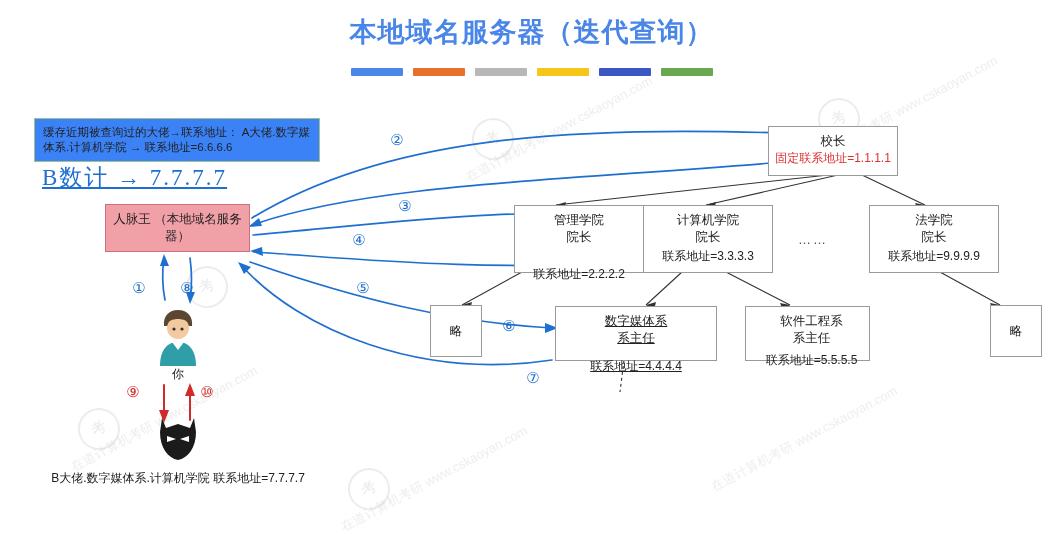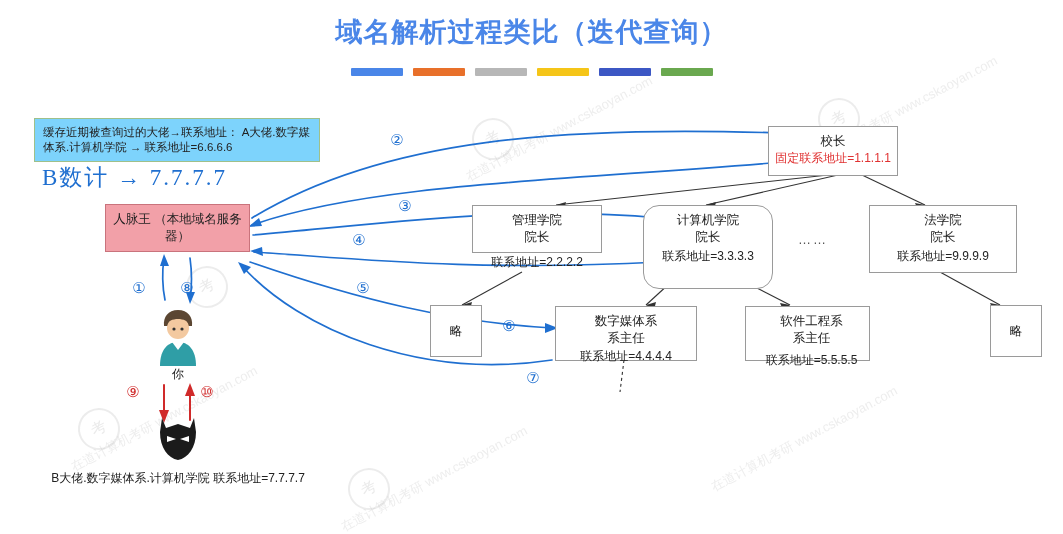--- a/index.html
+++ b/index.html
@@ -23,41 +23,41 @@
     position:absolute;border:1px solid #9a9a9a;background:#ffffff;
     box-sizing:border-box;text-align:center;
     font-size:12.5px;line-height:17px;padding-top:6px;
   }
   .box .ln{display:block;}
   .box .addr{font-size:12px;}
   .fixed{color:#e03131;}
 
   .cache{
     position:absolute;left:34px;top:118px;width:286px;height:44px;
-    background:#7dd3fc;border:1px solid #9fc08a;box-sizing:border-box;
+    background:#3b82f6;border:1px solid #9fc08a;box-sizing:border-box;
     font-size:11.5px;line-height:15px;padding:6px 6px 0 8px;text-align:left;color:#222;
   }
   .record{
     position:absolute;left:448px;top:392px;width:328px;height:70px;
     background:#fdfbd6;border:1px solid #d8d08a;box-sizing:border-box;
     font-size:11.5px;line-height:16px;padding:7px 8px 0 10px;text-align:left;color:#222;
   }
   .dnsbox{
     position:absolute;left:105px;top:204px;width:145px;height:48px;
     background:#f2a0a8;border:1px solid #c9737c;box-sizing:border-box;
     text-align:center;font-size:12.5px;line-height:17px;padding-top:6px;
   }
   .smallbox{
     position:absolute;border:1px solid #9a9a9a;background:#fff;box-sizing:border-box;
     display:flex;align-items:center;justify-content:center;font-size:12.5px;
   }
   .caption{position:absolute;text-align:center;font-size:12px;line-height:17px;}
   .hand-note{
     position:absolute;left:42px;top:162px;color:#1f6fd0;font-size:23px;
-    font-family:"Liberation Serif",serif;letter-spacing:2px;white-space:nowrap;
+    font-family:"Liberation Serif",serif;letter-spacing:2px;white-space:nowrap;text-decoration:underline;
   }
   .stepnum{
     position:absolute;color:#1f6fd0;font-size:15px;font-family:"Liberation Serif",serif;
     width:22px;height:22px;line-height:21px;text-align:center;
   }
   .stepnum.red{color:#d02a2a;}
   .dots{position:absolute;color:#555;font-size:13px;letter-spacing:2px;}
 
   
   .wm{
@@ -83,21 +83,21 @@
   <div class="wm" style="left:800px;top:100px;">在道计算机考研  www.cskaoyan.com</div>
   <div class="wm" style="left:60px;top:410px;">在道计算机考研  www.cskaoyan.com</div>
   <div class="wm" style="left:330px;top:470px;">在道计算机考研  www.cskaoyan.com</div>
   <div class="wm" style="left:700px;top:430px;">在道计算机考研  www.cskaoyan.com</div>
   <div class="wmlogo" style="left:472px;top:118px;">考</div>
   <div class="wmlogo" style="left:818px;top:98px;">考</div>
   <div class="wmlogo" style="left:78px;top:408px;">考</div>
   <div class="wmlogo" style="left:348px;top:468px;">考</div>
   <div class="wmlogo" style="left:186px;top:266px;">考</div>
 
-  <div class="title">域名解析过程类比（迭代查询）</div>
+  <div class="title">本地域名服务器（迭代查询）</div>
 
   <div class="swatches">
     <span class="swatch" style="background:#4a86e8;"></span><span class="swatch" style="background:#e8702a;"></span><span class="swatch" style="background:#b7b7b7;"></span><span class="swatch" style="background:#f5c518;"></span><span class="swatch" style="background:#3c57c4;"></span><span class="swatch" style="background:#6aa84f;"></span>
   </div>
 
   <svg class="layer">
     <g stroke="#333" stroke-width="1.1" fill="none">
 
       <path d="M828,175 L556,205"></path>
       <polygon points="556,205 566,202 564,210" fill="#333" stroke="none"></polygon>
@@ -170,44 +170,44 @@
   <div class="dnsbox">
     <span class="ln">人脉王</span>
     <span class="ln">（本地域名服务器）</span>
   </div>
 
   <div class="box" style="left:768px;top:126px;width:130px;height:50px;">
     <span class="ln">校长</span>
     <span class="ln addr fixed">固定联系地址=1.1.1.1</span>
   </div>
 
-  <div class="box" style="left:472px;top:205px;width:130px;height:48px;">
+  <div class="box" style="left:514px;top:205px;width:130px;height:68px;">
     <span class="ln">管理学院</span>
     <span class="ln">院长</span>
-    <span class="ln addr" style="margin-top:8px;">联系地址=2.2.2.2</span>
-  </div>
-
-  <div class="box" style="left:643px;top:205px;width:130px;height:84px;border-radius:16px;">
+    <span class="ln addr" style="margin-top:20px;">联系地址=2.2.2.2</span>
+  </div>
+
+  <div class="box" style="left:643px;top:205px;width:130px;height:68px;">
     <span class="ln">计算机学院</span>
     <span class="ln">院长</span>
     <span class="ln addr" style="margin-top:2px;">联系地址=3.3.3.3</span>
   </div>
 
-  <div class="box" style="left:869px;top:205px;width:148px;height:68px;">
+  <div class="box" style="left:869px;top:205px;width:130px;height:68px;">
     <span class="ln">法学院</span>
     <span class="ln">院长</span>
     <span class="ln addr" style="margin-top:2px;">联系地址=9.9.9.9</span>
   </div>
 
   <div class="dots" style="left:798px;top:232px;">……</div>
 
-  <div class="box" style="left:555px;top:306px;width:142px;height:55px;">
+  <div class="box" style="left:555px;top:306px;width:162px;height:55px;text-decoration:underline;">
     <span class="ln">数字媒体系</span>
     <span class="ln">系主任</span>
-    <span class="ln addr" style="margin-top:1px;text-align:center;">联系地址=4.4.4.4</span>
+    <span class="ln addr" style="margin-top:11px;text-align:center;">联系地址=4.4.4.4</span>
   </div>
 
   <div class="box" style="left:745px;top:306px;width:125px;height:55px;padding-left:8px;">
     <span class="ln">软件工程系</span>
     <span class="ln">系主任</span>
     <span class="ln addr" style="margin-top:5px;">联系地址=5.5.5.5</span>
   </div>
 
   <div class="smallbox" style="left:430px;top:305px;width:52px;height:52px;">
     <span>略</span>

